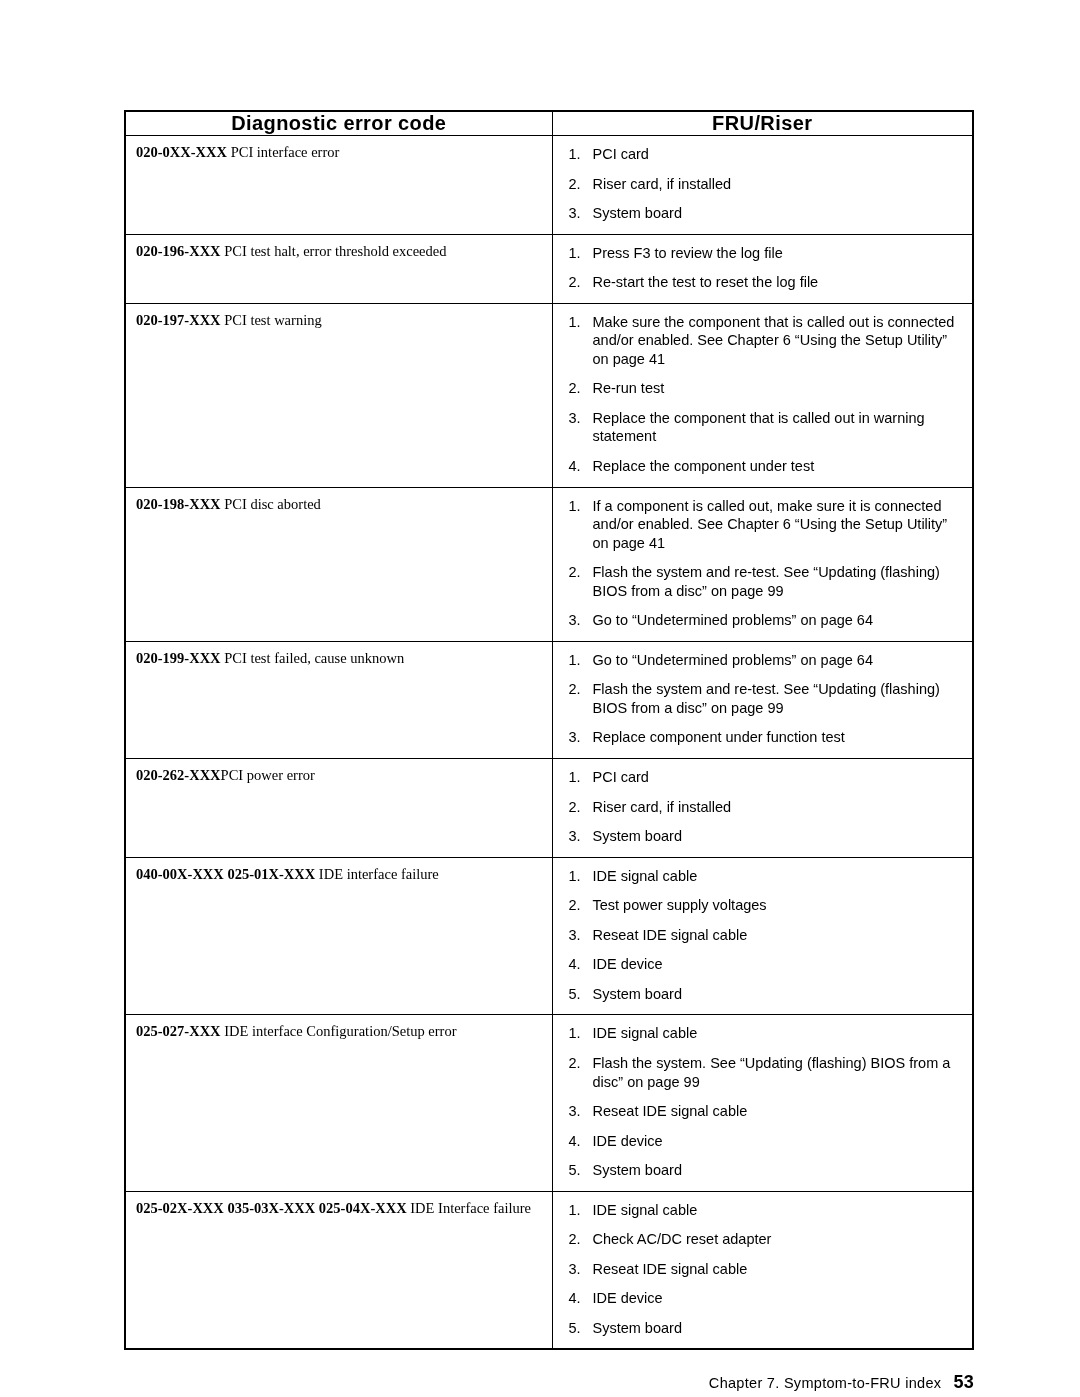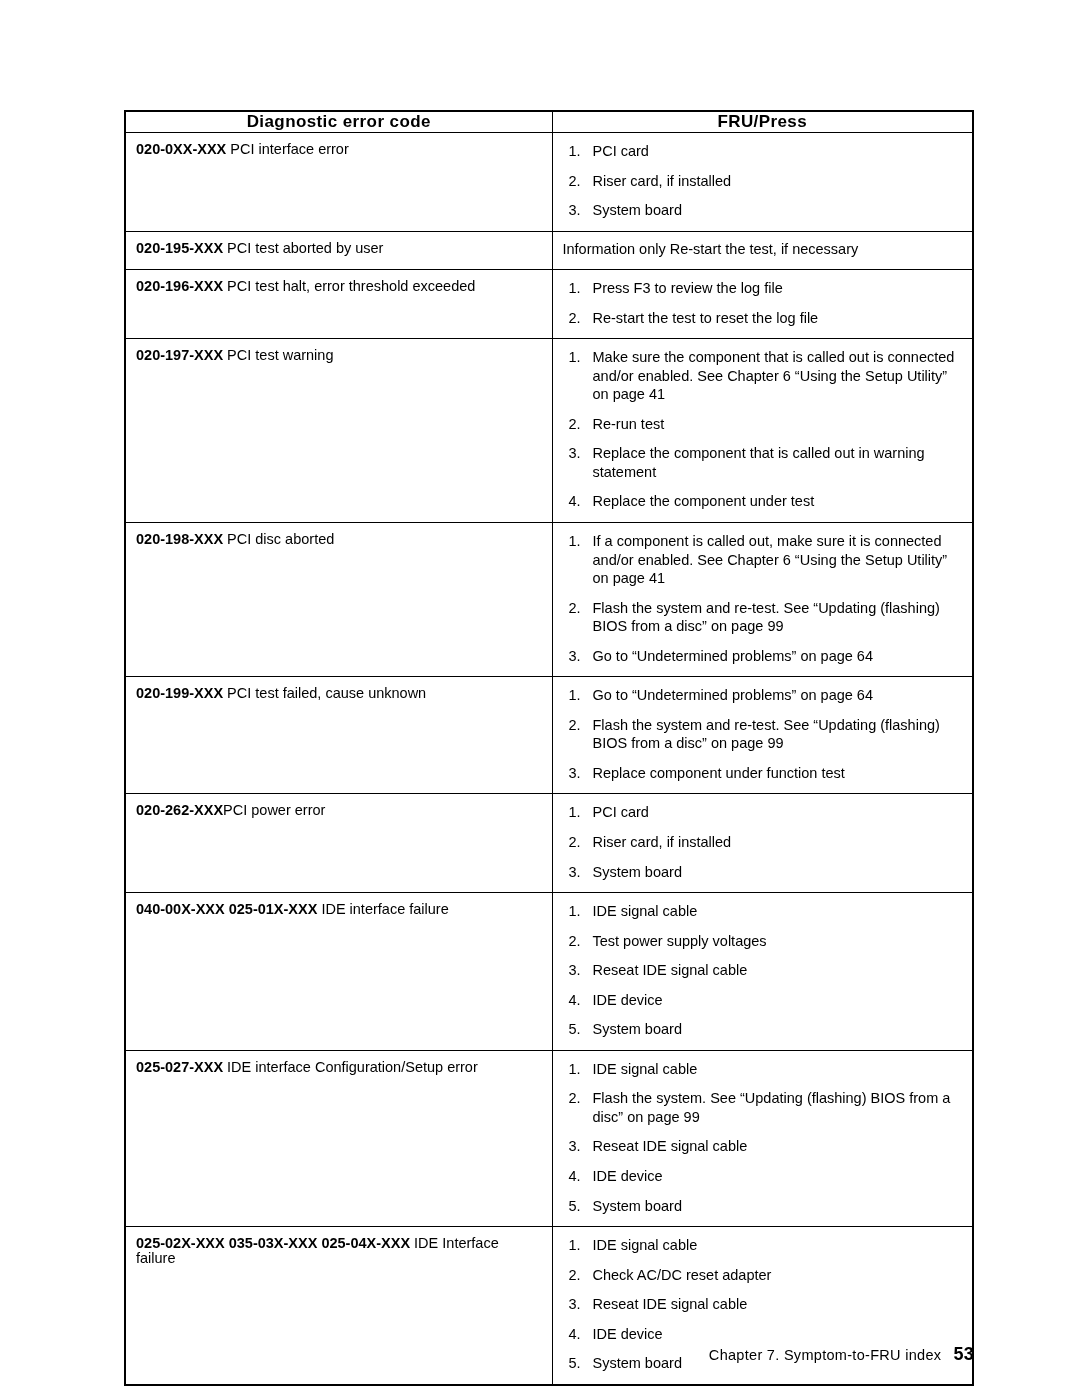--- a/index.html
+++ b/index.html
@@ -36,33 +36,34 @@
     border: 1.5px solid #000;
     vertical-align: top;
     padding: 0;
   }
   col.c1 { width: 427px; }
   col.c2 { width: 421px; }
 
   thead th {
     text-align: center;
     font-weight: bold;
-    font-size: 17px;
+    font-size: 20px;
     letter-spacing: 0.4px;
     padding: 8px 0 9px 0;
     border-bottom: 2.5px solid #000;
   }
 
   .cell {
     padding: 9px 10px 11px 10px;
     font-size: 14.5px;
     line-height: 1.05;
   }
   .cell.left-col {
     padding-right: 14px;
+    font-family: Liberation Serif, serif;
   }
   .code {
     font-weight: bold;
     white-space: nowrap;
   }
   .desc {
     font-weight: normal;
   }
   .plain-line {
     font-size: 14.5px;
@@ -87,21 +88,21 @@
   ol.actions li .num {
     position: absolute;
     left: 6px;
     top: 0;
     width: 20px;
   }
 
   .footer {
     position: absolute;
     left: 0;
-    top: 1344px;
+    top: 1372px;
     width: 974px;
     text-align: right;
     font-size: 14.5px;
     letter-spacing: 0.3px;
   }
   .footer .pageno {
     font-weight: bold;
     font-size: 18px;
     margin-left: 12px;
   }
@@ -112,45 +113,35 @@
 <div class="page">
 
   <table class="fru-table">
     <colgroup>
       <col class="c1">
       <col class="c2">
     </colgroup>
     <thead>
       <tr>
         <th>Diagnostic error code</th>
-        <th>FRU/Press</th>
+        <th>FRU/Riser</th>
       </tr>
     </thead>
     <tbody id="table-body">
         <tr>
           <td>
             <div class="cell left-col"><span class="code">020-0XX-XXX</span><span class="desc"> PCI interface error</span></div>
           </td>
           <td>
             <div class="cell">
               <ol class="actions">
                 <li><span class="num">1.</span><span>PCI card</span></li>
                 <li><span class="num">2.</span><span>Riser card, if installed</span></li>
                 <li><span class="num">3.</span><span>System board</span></li>
               </ol>
-            </div>
-          </td>
-        </tr>
-        <tr>
-          <td>
-            <div class="cell left-col"><span class="code">020-195-XXX</span><span class="desc"> PCI test aborted by user</span></div>
-          </td>
-          <td>
-            <div class="cell">
-              <div class="plain-line">Information only Re-start the test, if necessary</div>
             </div>
           </td>
         </tr>
         <tr>
           <td>
             <div class="cell left-col"><span class="code">020-196-XXX</span><span class="desc"> PCI test halt, error threshold exceeded</span></div>
           </td>
           <td>
             <div class="cell">
               <ol class="actions">

